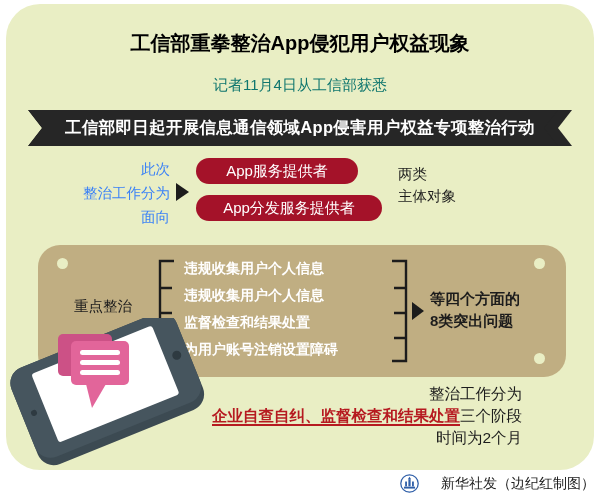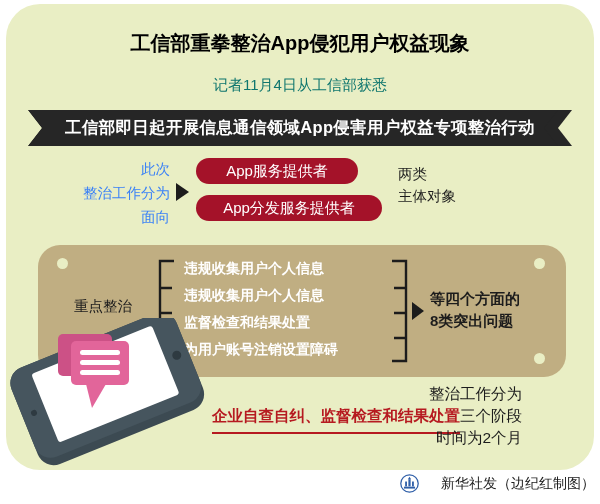--- a/index.html
+++ b/index.html
@@ -205,21 +205,21 @@
     font-size: 15.5px;
     line-height: 22px;
     color: #1c1c1c;
     white-space: nowrap;
     text-align: right;
   }
   .bottom-text .hl {
     color: #b61a20;
     font-weight: bold;
     border-bottom: 2px solid #b61a20;
-    padding-bottom: 8px;
+    padding-bottom: 0px;
   }
 
   
   .credit {
     position: absolute;
     left: 400px; top: 474px;
     display: flex;
     align-items: center;
     gap: 22px;
     font-size: 14px;

